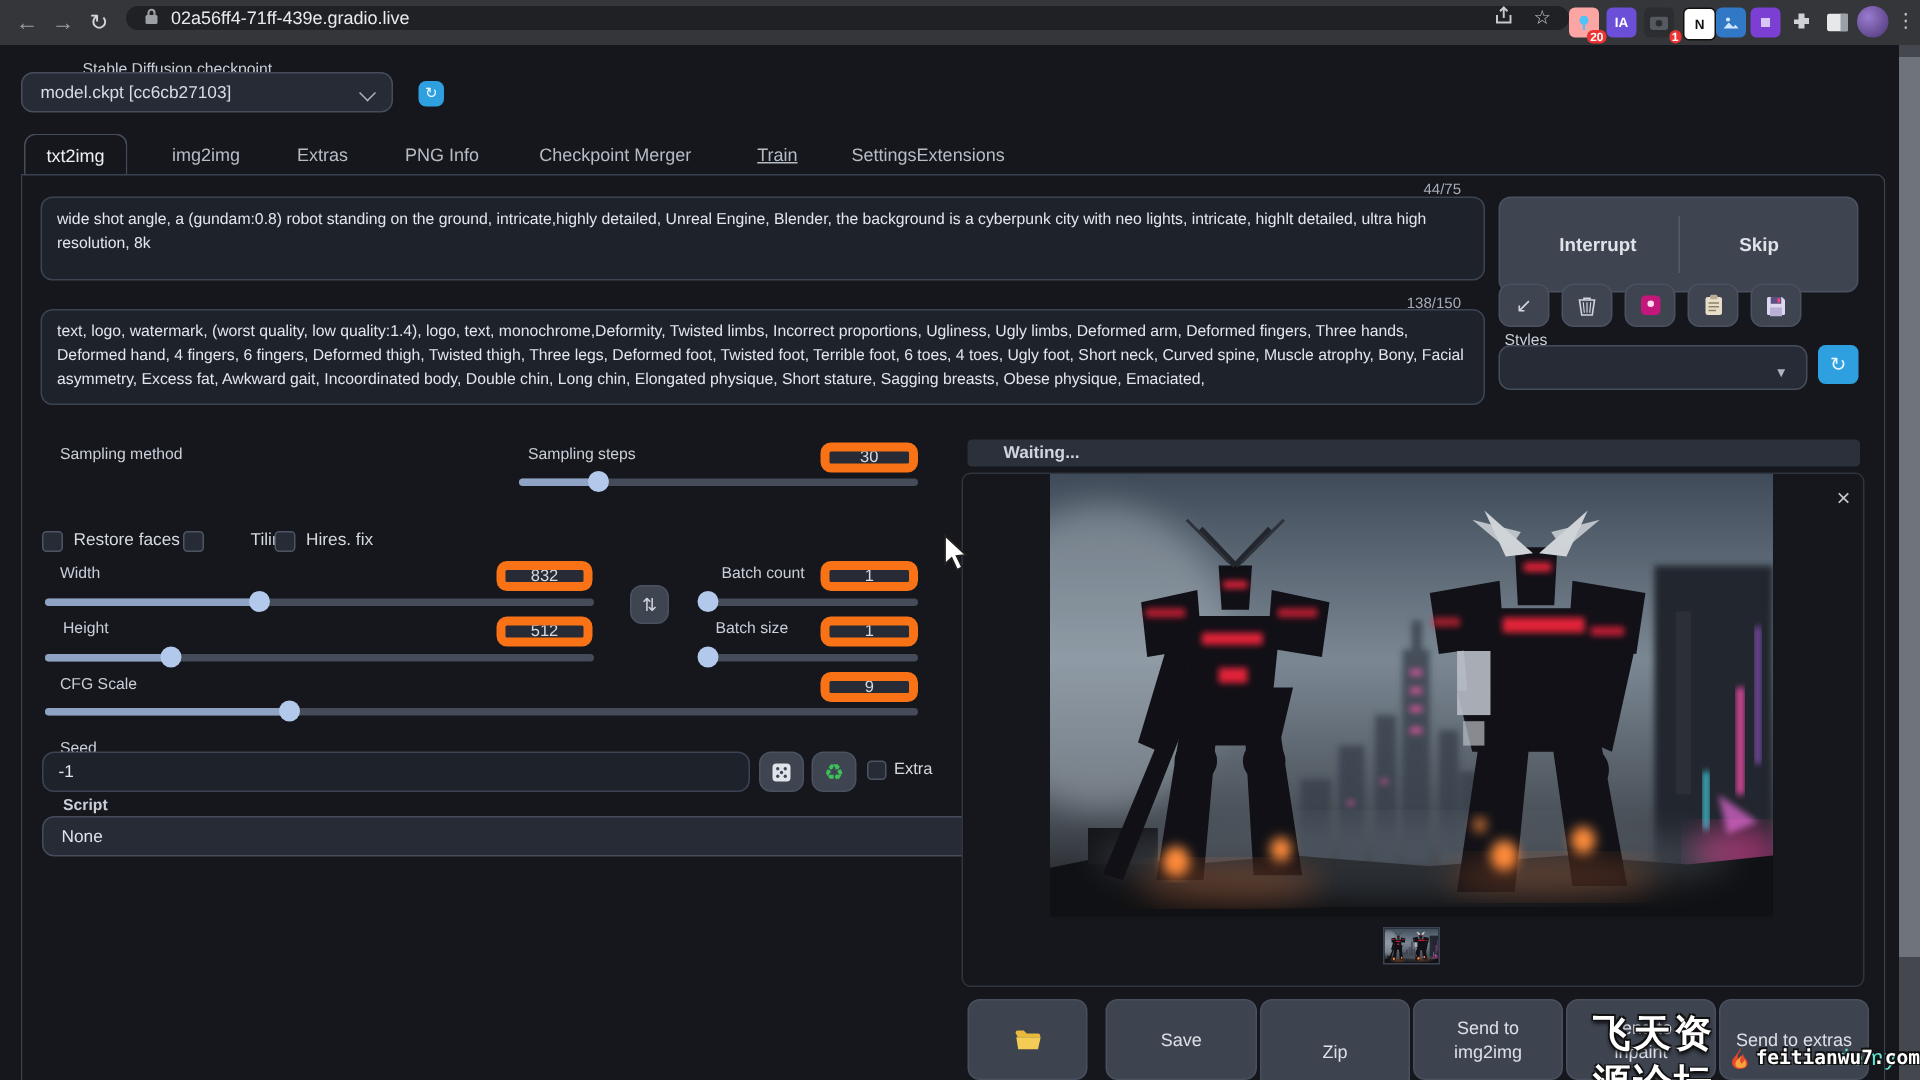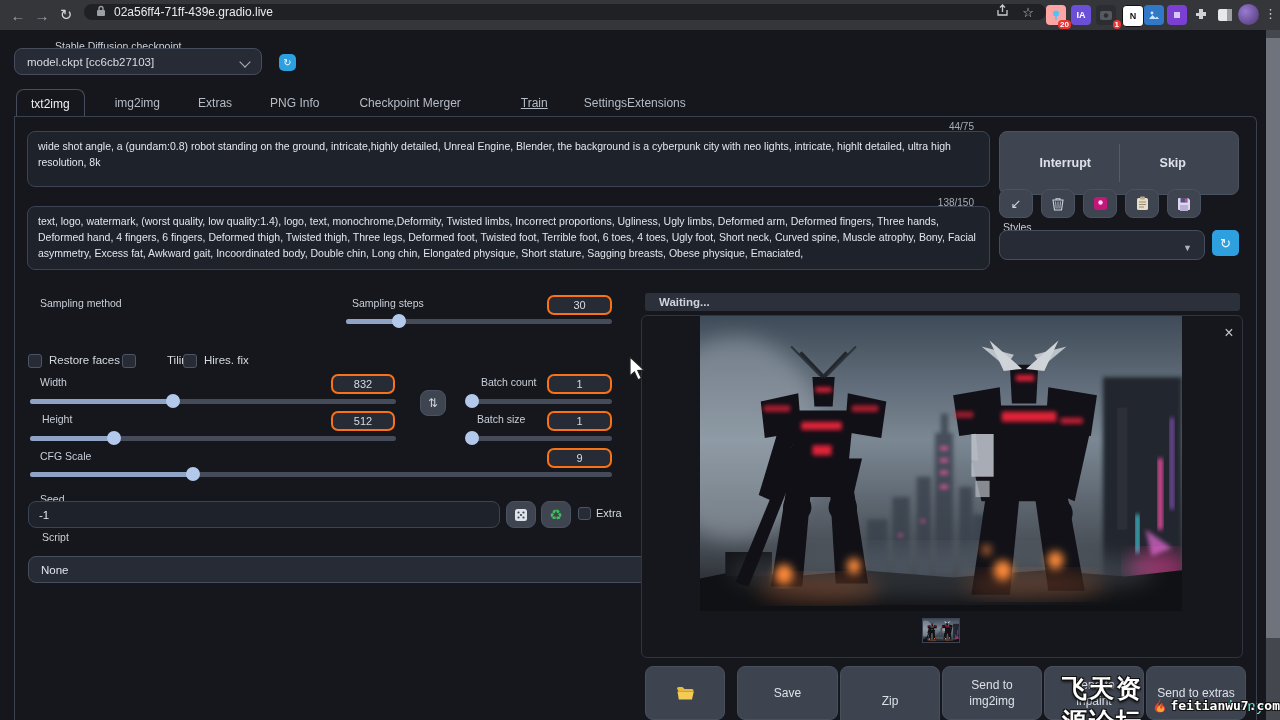--- a/index.html
+++ b/index.html
@@ -27,21 +27,21 @@
   .box{background:#262b35;border:1px solid #454d5c;border-radius:8px;box-sizing:border-box;}
   .chev{display:inline-block;width:7px;height:7px;border-left:1.5px solid #aeb4bf;border-bottom:1.5px solid #aeb4bf;transform:rotate(-45deg);}
   .graybtn{background:#3e4450;border:1px solid #4a5160;border-radius:8px;box-sizing:border-box;
            display:flex;align-items:center;justify-content:center;color:#dfe2e8;}
   .bluebtn{background:#2ea0e0;border-radius:5px;display:flex;align-items:center;justify-content:center;
            color:#eaf7ff;box-sizing:border-box;}
   .ta{background:#1d222b;border:1px solid #3c4454;border-radius:8px;box-sizing:border-box;color:#e3e6ec;
       font-family:"Liberation Sans","DejaVu Sans",sans-serif;font-size:10.5px;line-height:1.5;
       padding:7px 10px;resize:none;overflow:hidden;width:100%;height:100%;outline:none;}
   .counter{font-size:10px;color:#a7adb8;}
-  .numbox{background:#262b35;border:2px solid #f97316;border-radius:7px;box-sizing:border-box;
+  .numbox{background:#262b35;border:6px solid #f97316;border-radius:7px;box-sizing:border-box;
           color:#d5dae2;font-size:11px;text-align:center;width:100%;height:100%;outline:none;
           font-family:"Liberation Sans","DejaVu Sans",sans-serif;}
   .slider{position:absolute;height:14px;}
   .slider .track{position:absolute;left:0;right:0;top:5px;height:5px;border-radius:3px;background:#454b58;}
   .slider .fill{position:absolute;left:0;top:5px;height:5px;border-radius:3px;background:#8fa3c4;}
   .slider .knob{position:absolute;top:0;width:14px;height:14px;border-radius:50%;background:#b3c9ec;margin-left:-7px;}
   .cb{width:14px;height:14px;background:#262b35;border:1px solid #4d5565;border-radius:3px;box-sizing:border-box;}
   .cblbl{font-size:11.5px;color:#d5dae2;}
   .tab{font-size:12px;color:#b6bcc6;}
   .tab.active{color:#edf0f5;}
@@ -129,21 +129,21 @@
     <span class="chev" style="position:absolute;right:12px;top:9px;"></span>
   </div>
   <div class="abs bluebtn" style="left:279px;top:54px;width:17px;height:17px;font-size:10px;">↻</div>
 
   <div class="abs" style="left:16px;top:89px;width:1239px;height:28px;display:flex;align-items:center;">
     <div class="tab active" style="border:1px solid #454d5c;border-bottom:none;border-radius:8px 8px 0 0;height:27px;padding:0 14px;display:flex;align-items:center;background:#15171c;">txt2img</div>
     <span class="tab" style="margin-left:30px;">img2img</span>
     <span class="tab" style="margin-left:38px;">Extras</span>
     <span class="tab" style="margin-left:38px;">PNG Info</span>
     <span class="tab" style="margin-left:40px;">Checkpoint Merger</span>
-    <span class="tab" style="margin-left:60px;text-decoration:underline;">Train</span>
+    <span class="tab" style="margin-left:44px;text-decoration:underline;">Train</span>
     <span class="tab" style="margin-left:36px;">Settings</span>
     <span class="tab" style="">Extensions</span>
   </div>
 
   <div class="abs" style="left:14px;top:116px;width:1241px;height:604px;border:1px solid #3a4250;border-bottom:none;border-radius:0 6px 0 0;"></div>
 
   <div class="abs counter" style="left:860px;top:121px;width:110px;text-align:right;background:#15171c;padding:0 4px;">44/75</div>
   <div class="abs" style="left:27px;top:131px;width:963px;height:56px;">
     <textarea class="ta" spellcheck="false" style="">wide shot angle, a (gundam:0.8) robot standing on the ground, intricate,highly detailed, Unreal Engine, Blender, the background is a cyberpunk city with neo lights, intricate, highlt detailed, ultra high resolution, 8k</textarea>
   </div>
@@ -263,28 +263,28 @@
         <circle cx="9.5" cy="4.5" r="1.1" fill="#3e4450"></circle>
         <circle cx="7" cy="7" r="1.1" fill="#3e4450"></circle>
         <circle cx="4.5" cy="9.5" r="1.1" fill="#3e4450"></circle>
         <circle cx="9.5" cy="9.5" r="1.1" fill="#3e4450"></circle>
       </svg>
   </div>
   <div class="abs graybtn" style="left:541px;top:501px;width:30px;height:27px;color:#3fbf5a;font-size:15px;">♻</div>
   <div class="abs cb" style="left:578px;top:507px;width:13px;height:13px;"></div>
   <div class="abs cblbl" style="left:596px;top:507px;font-size:11px;">Extra</div>
 
-  <div class="abs lbl" style="left:42px;top:531px;">Script</div>
-  <div class="abs box" style="left:28px;top:556px;width:688px;height:27px;display:flex;align-items:center;">
+  <div class="abs lbl" style="left:42px;top:531px;font-weight:bold;">Script</div>
+  <div class="abs box" style="left:28px;top:544px;width:688px;height:27px;display:flex;align-items:center;">
     <span style="margin-left:12px;font-size:11.5px;">None</span>
     <span class="chev" style="position:absolute;right:14px;top:10px;"></span>
   </div>
 
   <div class="abs" style="left:645px;top:293px;width:595px;height:18px;background:#2b303b;border-radius:3px;display:flex;align-items:center;">
-    <span style="margin-left:14px;font-size:11.5px;font-weight:bold;color:#cfd4dd;text-align:center;">Waiting...</span>
+    <span style="margin-left:24px;font-size:11.5px;font-weight:bold;color:#cfd4dd;text-align:center;">Waiting...</span>
   </div>
 
   <div class="abs" style="left:641px;top:315px;width:600px;height:341px;border:1px solid #2e3440;border-radius:6px;background:#15171c;"></div>
 
   <div class="abs" style="left:700px;top:316px;width:482px;height:295px;background:#101116;padding:0;">
     <svg width="482" height="295" viewBox="0 0 476 290" preserveAspectRatio="none">
       <defs>
         <linearGradient id="sky" x1="0" y1="0" x2="0" y2="1">
           <stop offset="0" stop-color="#3f4b58"></stop>
             <stop offset="0.42" stop-color="#7b8894"></stop>

